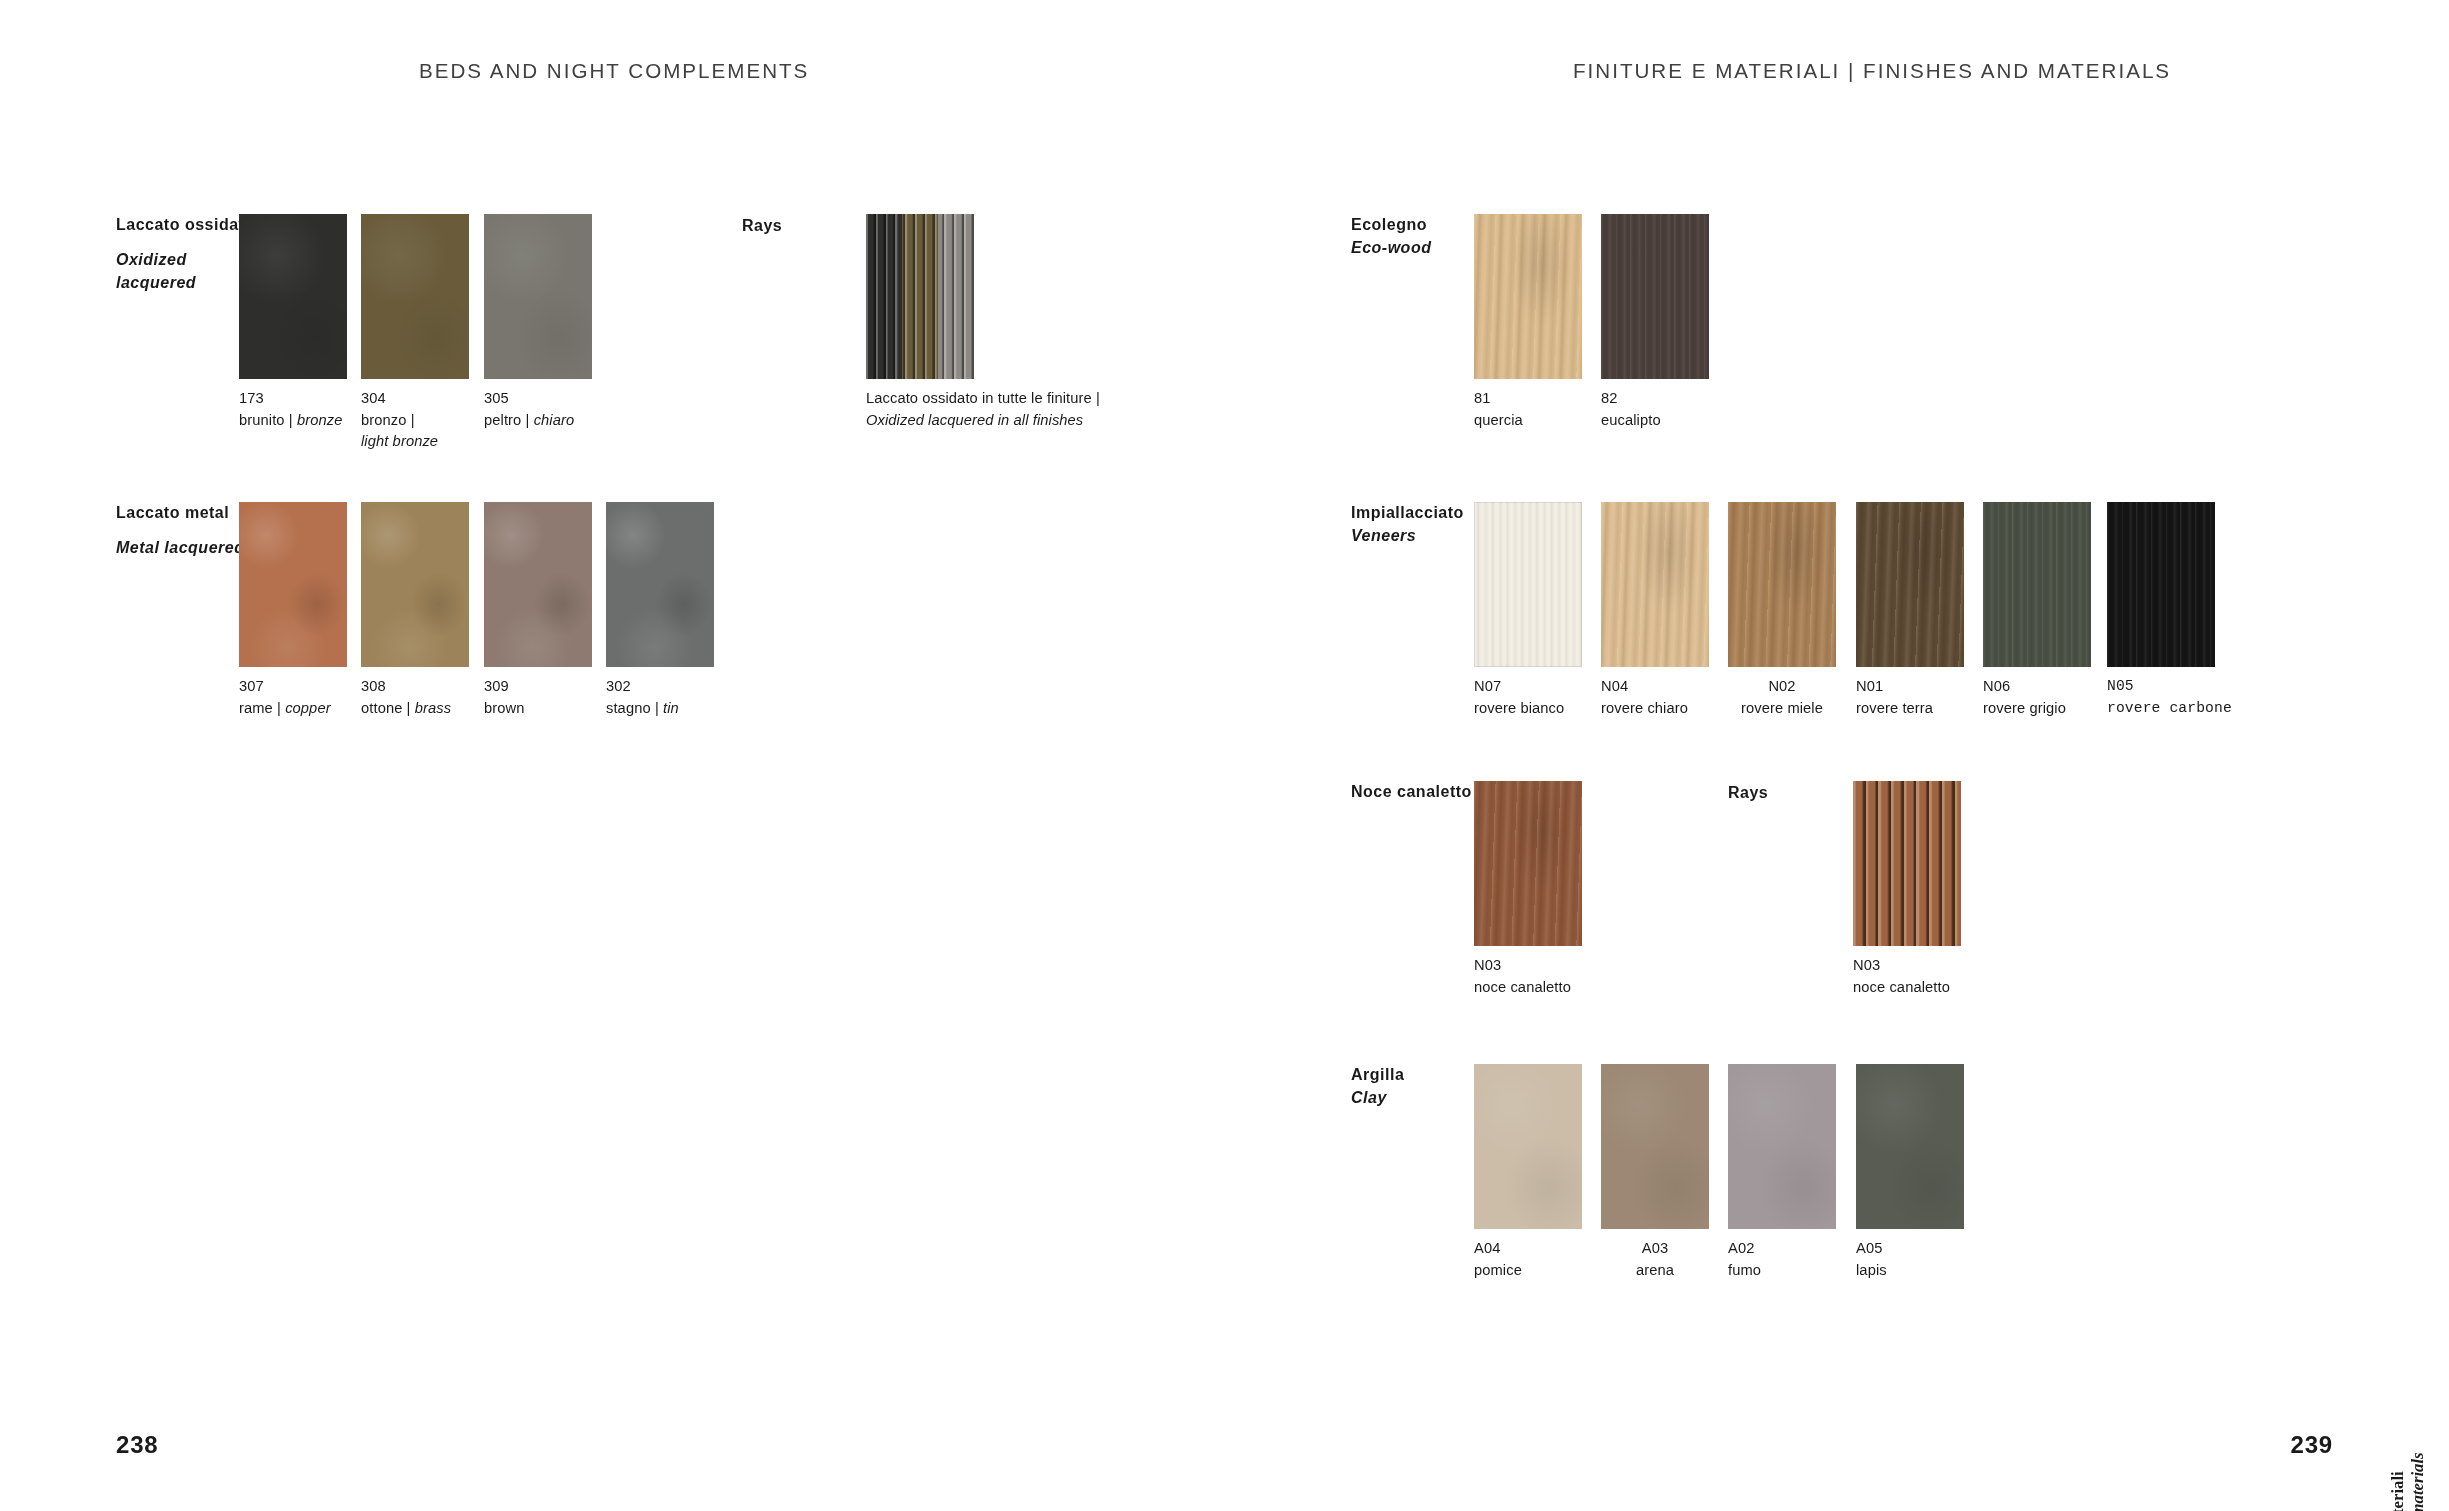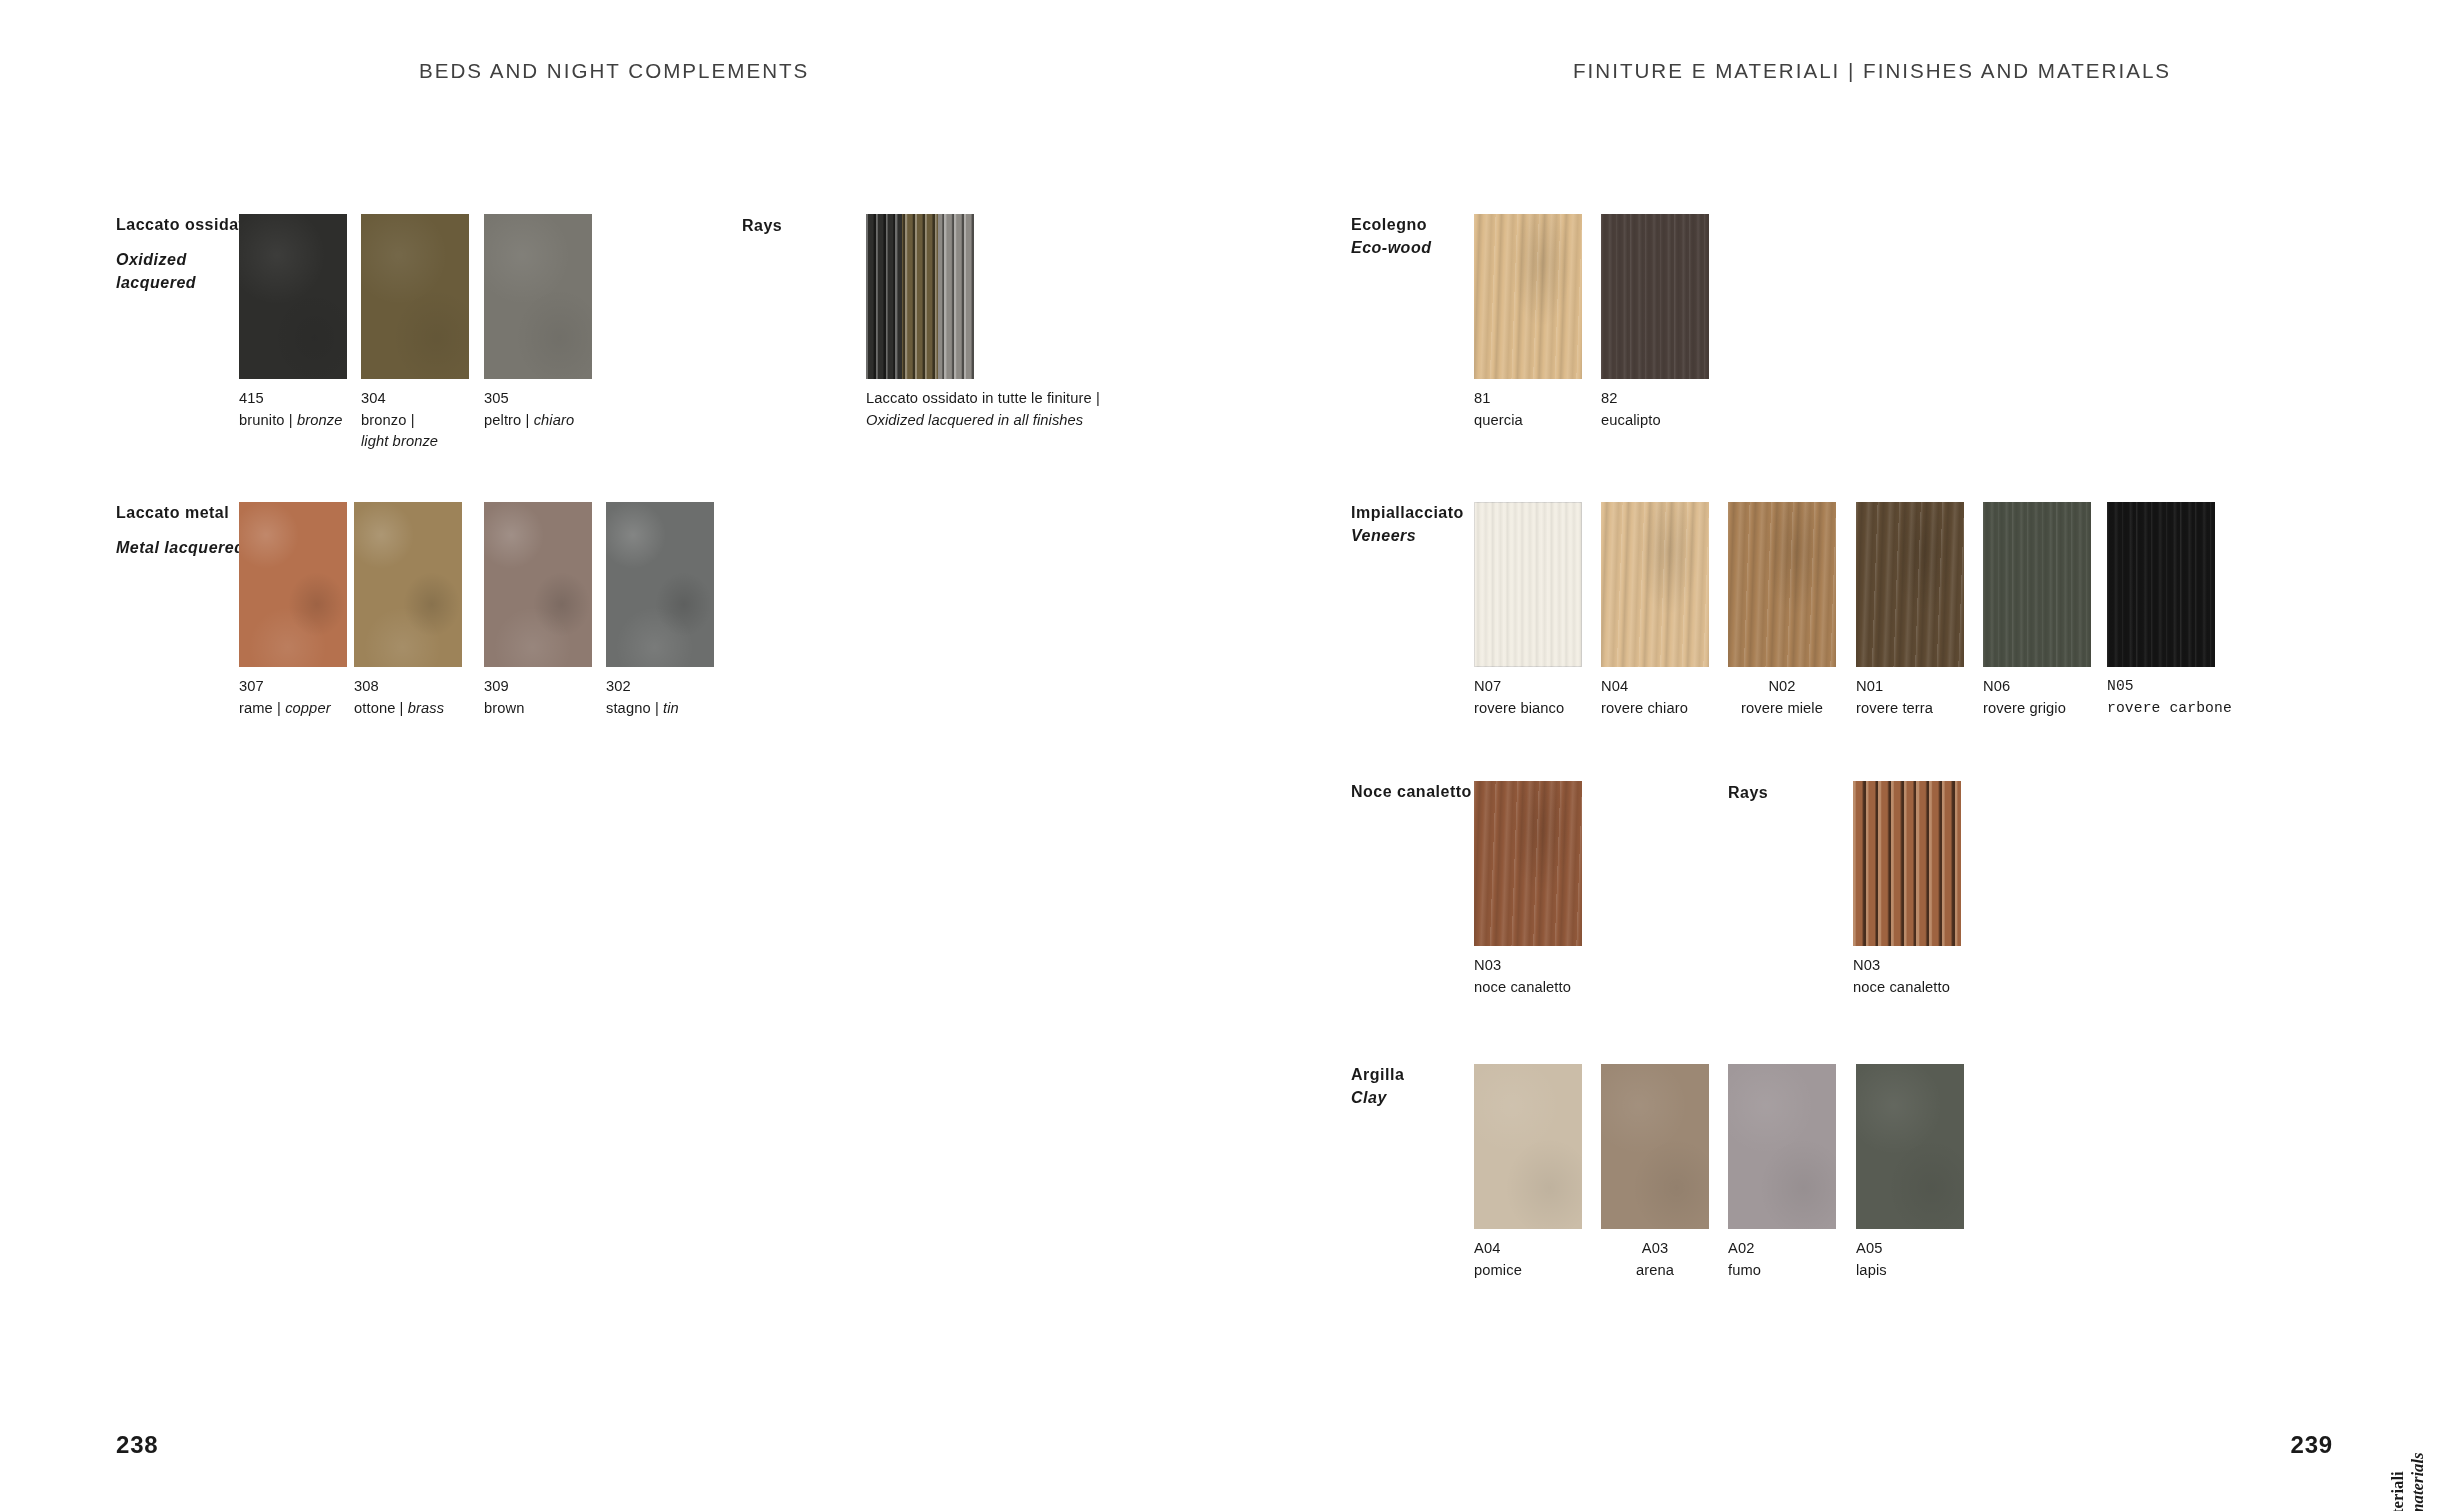--- a/index.html
+++ b/index.html
@@ -191,21 +191,21 @@
 
     <div class="sec-label">
       <div class="it">Laccato ossidato</div>
       <div class="gap"></div>
       <div class="en">Oxidized lacquered</div>
     </div>
 
     <div class="swatch-cell" style="left:123px;">
       <div class="swatch tex-soft" style="background:#2e2e2c;"></div>
       <div class="caption">
-        <span class="code">415</span>
+        <span class="code">173</span>
         <span class="nm"><span>brunito | </span><em>bronze</em></span>
       </div>
     </div>
 
     <div class="swatch-cell" style="left:245px;">
       <div class="swatch tex-soft" style="background:#6a5c3b;"></div>
       <div class="caption">
         <span class="code">304</span>
         <span class="nm">bronzo |</span>
         <span class="nm"><em>light bronze</em></span>
@@ -245,21 +245,21 @@
     </div>
 
     <div class="swatch-cell" style="left:123px;">
       <div class="swatch tex-mottle" style="background:#b5714e;"></div>
       <div class="caption">
         <span class="code">307</span>
         <span class="nm"><span>rame | </span><em>copper</em></span>
       </div>
     </div>
 
-    <div class="swatch-cell" style="left:238px;">
+    <div class="swatch-cell" style="left:245px;">
       <div class="swatch tex-mottle" style="background:#9d8359;"></div>
       <div class="caption">
         <span class="code">308</span>
         <span class="nm"><span>ottone | </span><em>brass</em></span>
       </div>
     </div>
 
     <div class="swatch-cell" style="left:368px;">
       <div class="swatch tex-mottle" style="background:#8e7a70;"></div>
       <div class="caption">

